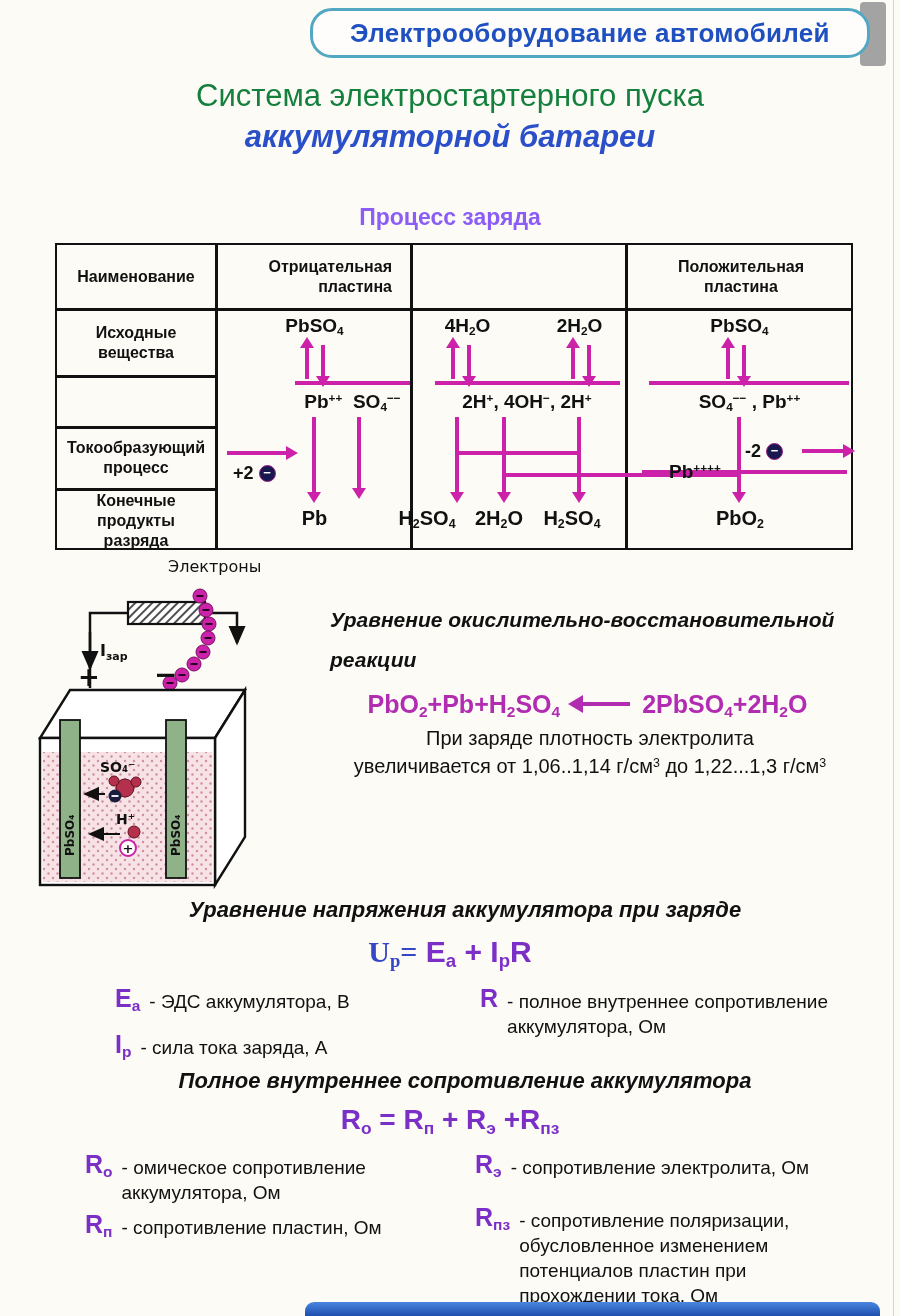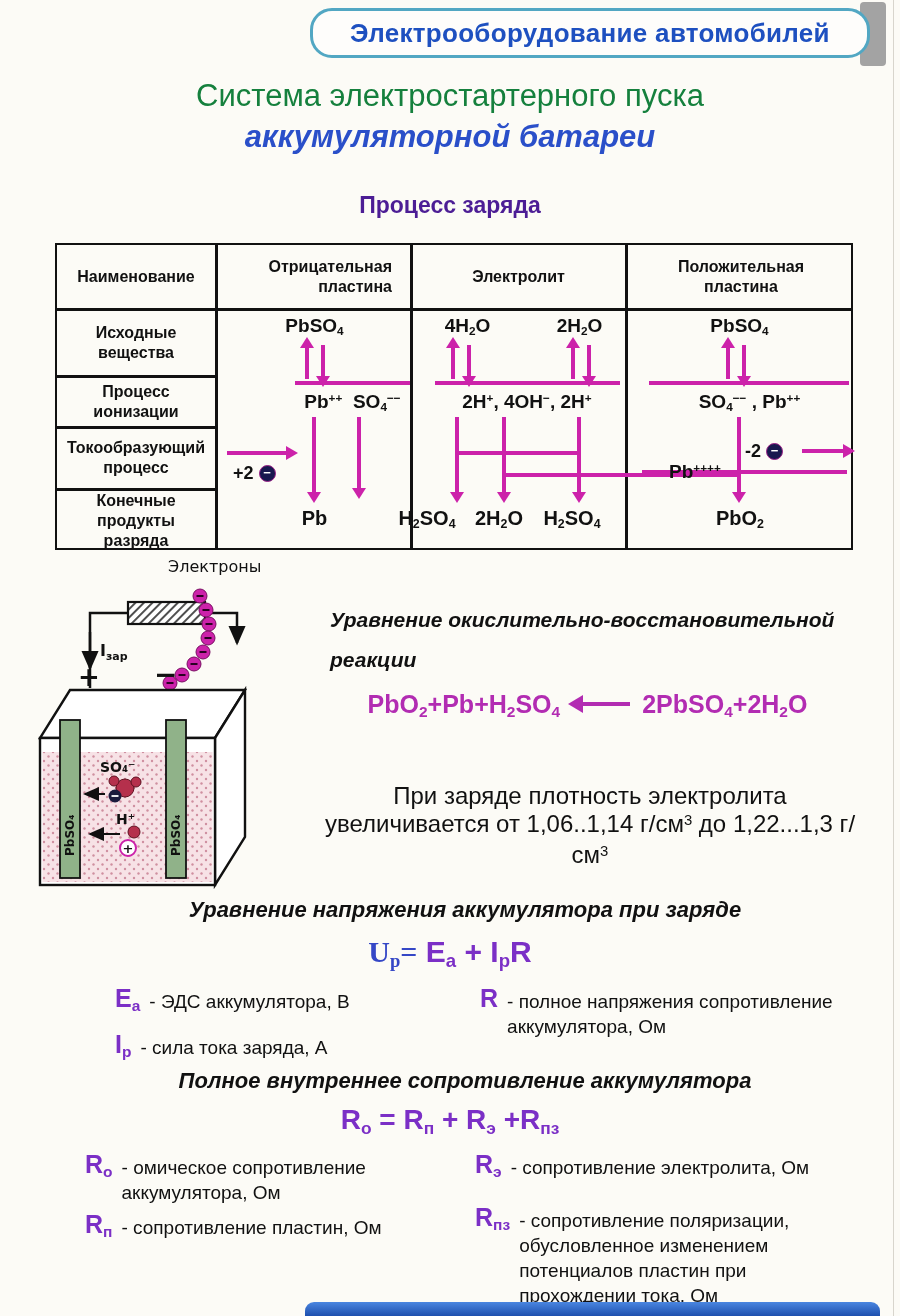--- a/index.html
+++ b/index.html
@@ -14,21 +14,21 @@
 
   
   .banner{position:absolute;left:310px;top:8px;width:560px;height:50px;border:3.5px solid #52a7c3;border-radius:22px;background:#fefdfb;display:flex;align-items:center;justify-content:center;z-index:2;}
   .banner-text{color:#1e50c0;font-weight:bold;font-size:26px;letter-spacing:.3px;}
   .edge-band{position:absolute;right:14px;top:2px;width:26px;height:64px;background:#a3a3a3;border-radius:4px;z-index:1;}
   .edge-line{position:absolute;right:6px;top:0;width:1px;height:100%;background:#d8d5cd;}
 
   
   .title-main{position:absolute;left:0;top:78px;width:900px;text-align:center;color:#15803d;font-size:31px;}
   .title-sub{position:absolute;left:0;top:118px;width:900px;text-align:center;color:#2a4fc9;font-weight:bold;font-style:italic;font-size:31px;line-height:37px;}
-  .title-section{position:absolute;left:0;top:192px;width:900px;text-align:center;color:#4c1d95;font-weight:bold;font-size:23px;}
+  .title-section{position:absolute;left:0;top:204px;width:900px;text-align:center;color:#8b5cf6;font-weight:bold;font-size:23px;}
 
   
   .ptable{position:absolute;left:55px;top:243px;width:798px;height:307px;border:2.5px solid #111;background:transparent;}
   .gline{position:absolute;background:#111;}
   .tcell{position:absolute;display:flex;align-items:center;justify-content:center;text-align:center;font-weight:bold;font-size:16px;line-height:20px;}
   .tlabel{padding:0 22px;}
   .chem{position:absolute;font-weight:bold;font-size:19px;text-align:center;line-height:22px;}
   sub{font-size:62%;vertical-align:baseline;position:relative;top:.28em;}
   sup{font-size:62%;vertical-align:baseline;position:relative;top:-.5em;}
 
@@ -40,21 +40,21 @@
   .hline{position:absolute;height:3.5px;background:var(--mag);}
   .hline.head-right::after{content:"";position:absolute;top:50%;transform:translateY(-50%);right:-11px;border:7.5px solid transparent;border-right:none;border-left:12px solid var(--mag);}
   .ecirc{display:inline-block;width:17px;height:17px;border-radius:50%;background:#18184f;border:1.5px solid #9a1f86;color:#fff;font-weight:bold;font-size:13px;line-height:14px;text-align:center;margin-left:5px;}
   .flowlabel{position:absolute;font-weight:bold;font-size:18px;display:inline-flex;align-items:center;}
 
   
   .redox-head{position:absolute;left:330px;top:600px;width:520px;text-align:left;font-weight:bold;font-style:italic;font-size:21px;line-height:40px;}
   .equation{position:absolute;left:300px;top:690px;width:575px;text-align:center;font-weight:bold;font-size:25px;color:var(--eq);}
   .eq-arrow{display:inline-block;width:58px;height:4px;background:var(--eq);position:relative;margin:0 12px;vertical-align:7px;}
   .eq-arrow::before{content:"";position:absolute;left:-4px;top:-7.5px;border:9.5px solid transparent;border-left:none;border-right:15px solid var(--eq);}
-  .note{position:absolute;left:315px;top:782px;width:550px;text-align:center;font-size:24px;line-height:28px;}
+  .note{position:absolute;left:315px;top:724px;width:550px;text-align:center;font-size:20px;line-height:28px;}
 
   .block-head{position:absolute;left:95px;width:740px;text-align:center;font-weight:bold;font-style:italic;font-size:22px;}
   .big-formula{position:absolute;left:80px;width:740px;text-align:center;font-weight:bold;font-size:30px;color:var(--violet);}
   .fblue{color:var(--fblue);font-family:Liberation Serif, serif;}
   .def-item{position:absolute;display:flex;gap:9px;align-items:flex-start;}
   .def-sym{color:var(--violet);font-weight:bold;font-size:25px;line-height:24px;flex:0 0 auto;}
   .def-text{font-size:19px;line-height:25px;padding-top:3px;}
 
   .bottom-bar{position:absolute;left:305px;top:1302px;width:575px;height:14px;background:linear-gradient(#4a86e0,#1d4fae);border-radius:9px 9px 0 0;}
 
@@ -81,25 +81,23 @@
   <div class="gline" style="left:158px;top:0;width:2.5px;height:100%;"></div>
   <div class="gline" style="left:353px;top:0;width:2.5px;height:100%;"></div>
   <div class="gline" style="left:568px;top:0;width:2.5px;height:100%;"></div>
   <div class="gline" style="left:0;top:63px;width:100%;height:2.5px;"></div>
   <div class="gline" style="left:0;top:130px;width:158px;height:2.5px;"></div>
   <div class="gline" style="left:0;top:181px;width:158px;height:2.5px;"></div>
   <div class="gline" style="left:0;top:243px;width:158px;height:2.5px;"></div>
 
   <div class="tcell" style="left:0;top:0;width:158px;height:63px;">Наименование</div>
   <div class="tcell" style="left:160px;top:0;width:193px;height:63px;padding:0 18px;text-align:right;">Отрицательная пластина</div>
-  <div class="tcell" style="left:355px;top:0;width:213px;height:63px;">Электролит</div>
   <div class="tcell" style="left:570px;top:0;width:228px;height:63px;padding:0 30px;">Положительная пластина</div>
 
   <div class="tcell tlabel" style="left:0;top:65px;width:158px;height:65px;">Исходные вещества</div>
-  <div class="tcell tlabel" style="left:0;top:132px;width:158px;height:49px;">Процесс ионизации</div>
   <div class="tcell tlabel" style="left:0;top:245px;width:158px;height:62px;">Конечные продукты разряда</div>
   <div class="tcell tlabel" style="left:0;top:183px;width:158px;height:60px;">Токообразующий процесс</div>
 
   <div class="chem" style="left:215px;top:70px;width:85px;">PbSO<sub>4</sub></div>
   <div class="chem" style="left:368px;top:70px;width:85px;">4H<sub>2</sub>O</div>
   <div class="chem" style="left:480px;top:70px;width:85px;">2H<sub>2</sub>O</div>
   <div class="chem" style="left:640px;top:70px;width:85px;">PbSO<sub>4</sub></div>
 
   <div class="vline head-up" style="left:248px;top:102px;height:32px;"></div>
   <div class="vline head-down" style="left:264px;top:100px;height:32px;"></div>
@@ -244,21 +242,21 @@
 <div class="def-item" style="left:115px;top:986px;width:330px;">
   <span class="def-sym">E<sub>а</sub></span>
   <span class="def-text">- ЭДС аккумулятора, В</span>
 </div>
 <div class="def-item" style="left:115px;top:1032px;width:330px;">
   <span class="def-sym">I<sub>р</sub></span>
   <span class="def-text">- сила тока заряда, А</span>
 </div>
 <div class="def-item" style="left:480px;top:986px;width:390px;">
   <span class="def-sym">R</span>
-  <span class="def-text">- полное напряжения сопротивление аккумулятора, Ом</span>
+  <span class="def-text">- полное внутреннее сопротивление аккумулятора, Ом</span>
 </div>
 
 <div class="block-head" style="top:1068px;">Полное внутреннее сопротивление аккумулятора</div>
 <div class="big-formula" style="top:1104px;font-size:28px;">R<sub>о</sub> = R<sub>п</sub> + R<sub>э</sub> +R<sub>пз</sub></div>
 
 <div class="def-item" style="left:85px;top:1152px;width:310px;">
   <span class="def-sym">R<sub>о</sub></span>
   <span class="def-text">- омическое сопротивление аккумулятора, Ом</span>
 </div>
 <div class="def-item" style="left:85px;top:1212px;width:330px;">

